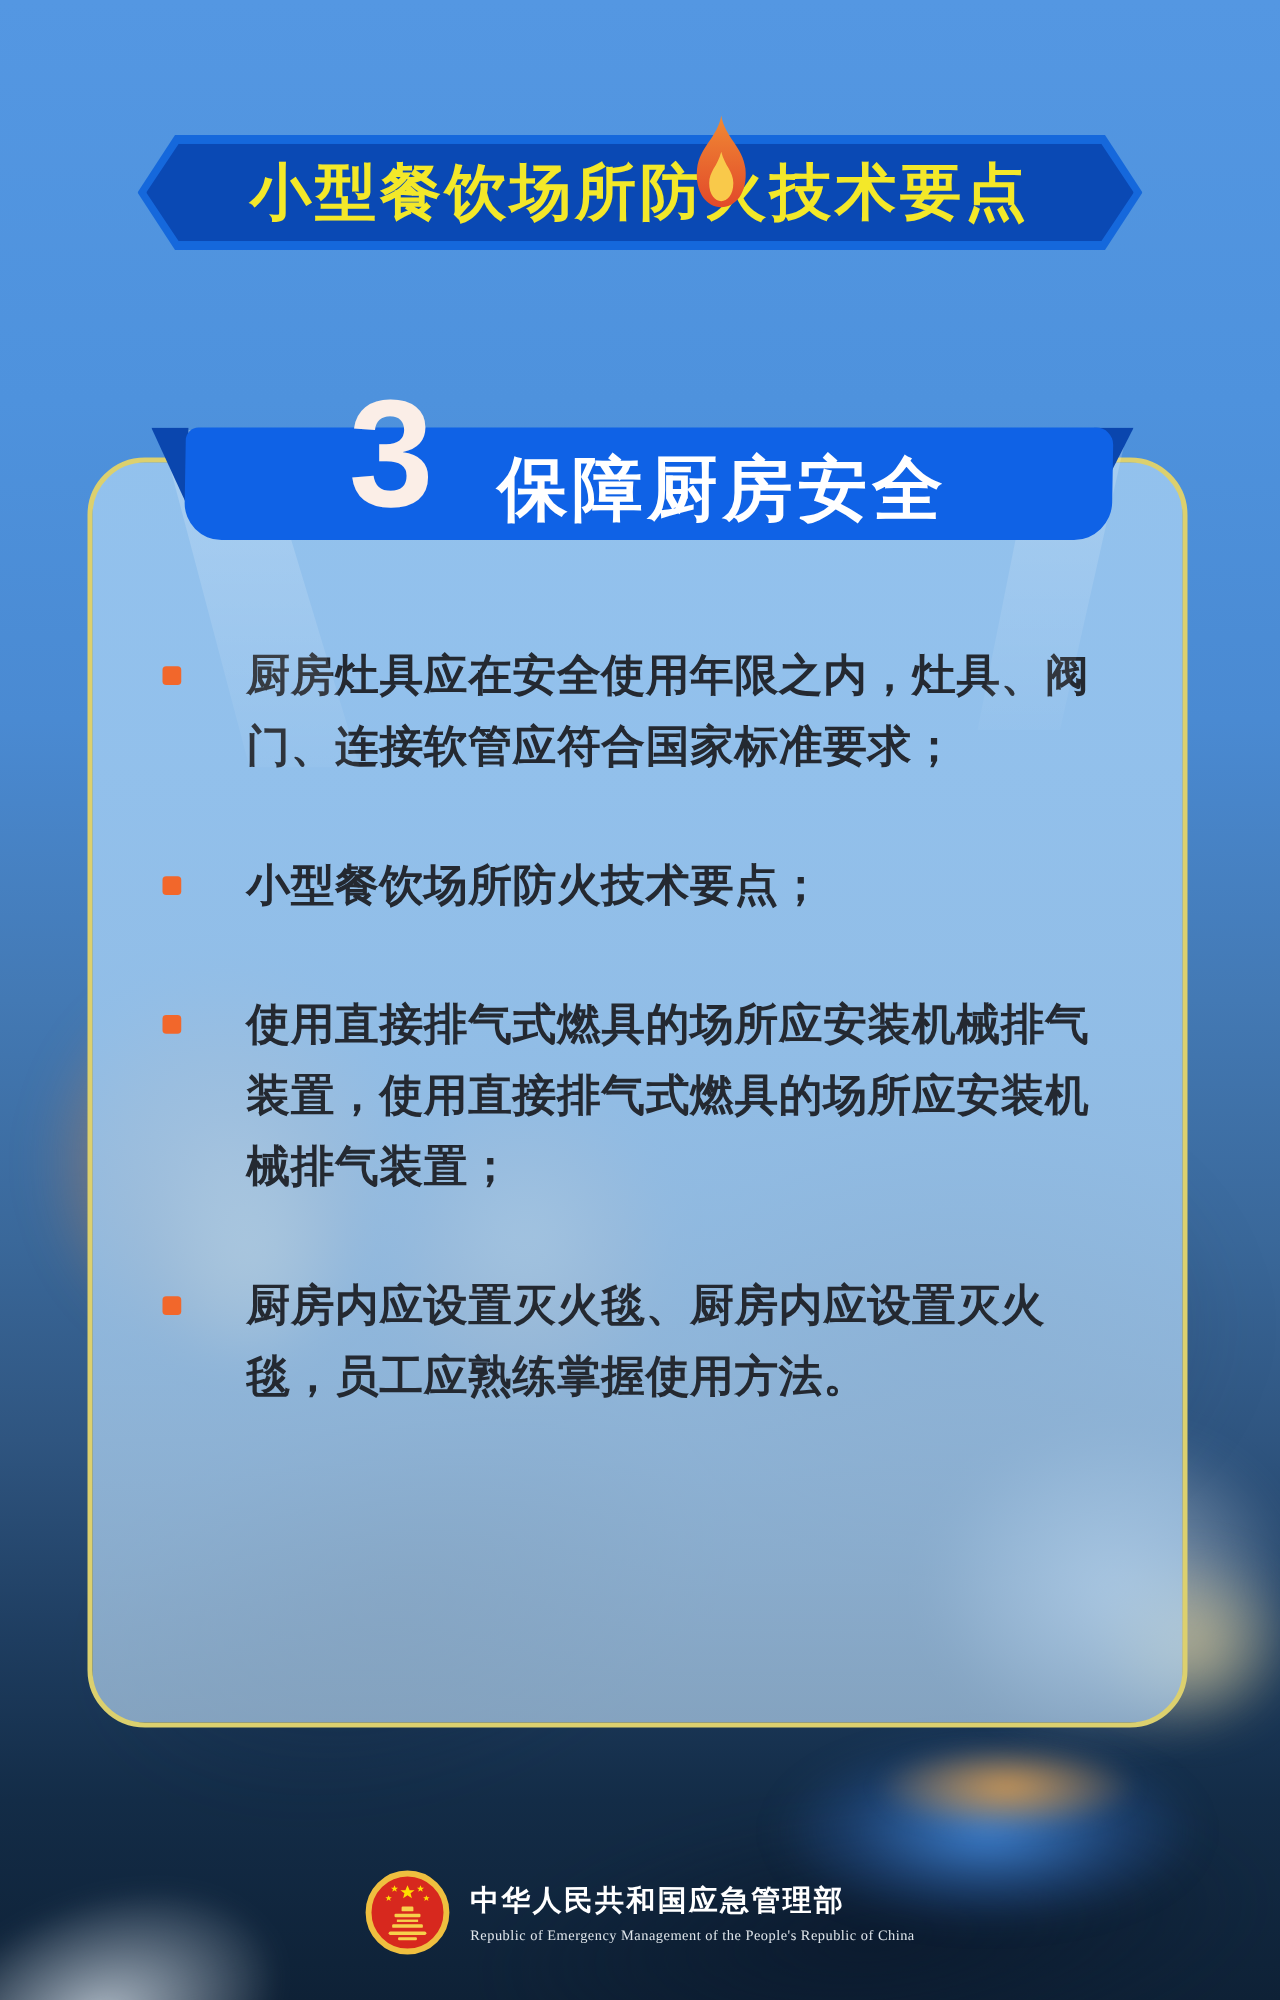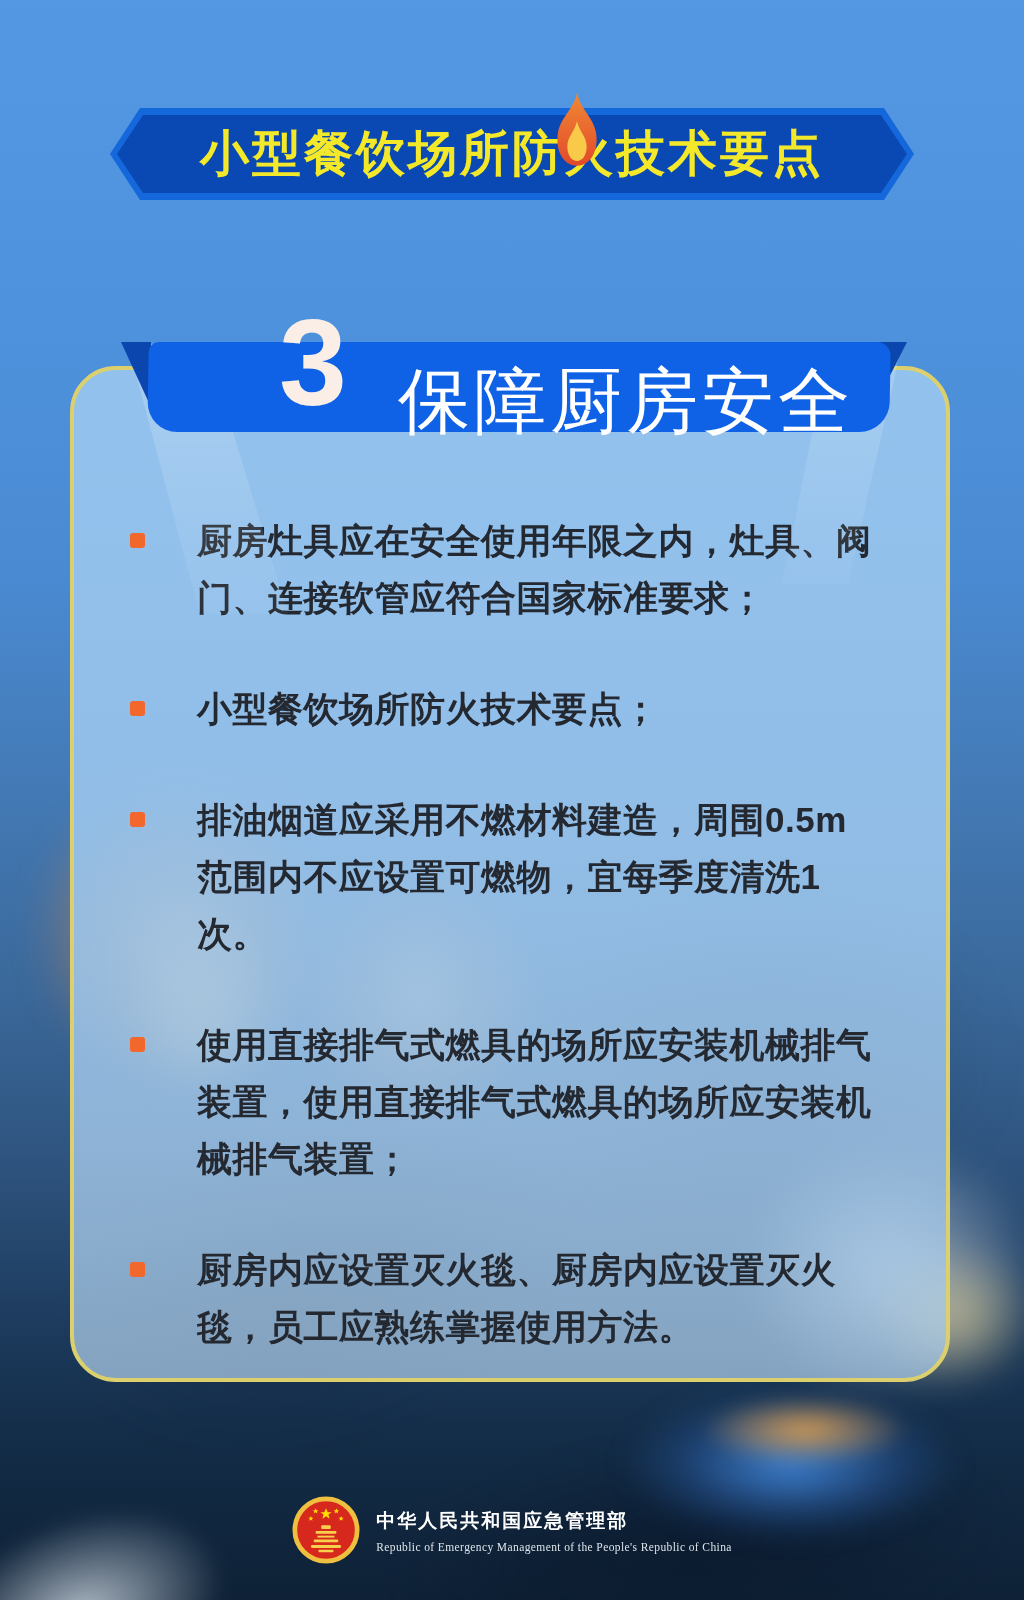--- a/index.html
+++ b/index.html
@@ -54,35 +54,35 @@
     background:linear-gradient(rgba(255,255,255,.22),rgba(255,255,255,.04));
     clip-path:polygon(6% 0,52% 0,100% 100%,48% 100%);}
   .streak-right{left:770px;top:344px;width:150px;height:240px;
     background:linear-gradient(rgba(255,255,255,.20),rgba(255,255,255,.03));
     clip-path:polygon(40% 0,88% 0,52% 100%,8% 100%);}
   .sec-banner{position:absolute;left:148px;top:342px;width:742px;height:90px;z-index:4;
     background:#0F62E6;border-radius:10px 14px 30px 30px;transform:skewX(-1deg);}
   .sec-num{position:absolute;left:258px;top:302px;width:110px;z-index:5;
     color:#FBEEE7;font-size:122px;line-height:122px;font-weight:900;text-align:center;}
   .sec-title{position:absolute;left:398px;top:354px;width:380px;z-index:5;
-    color:#FFFFFF;font-size:72px;font-weight:400;letter-spacing:4px;white-space:nowrap;}
+    color:#FFFFFF;font-size:56px;font-weight:700;letter-spacing:4px;white-space:nowrap;}
   
   .card{position:absolute;left:70px;top:366px;width:880px;height:1016px;z-index:2;
     border:4px solid #DCD06E;border-radius:46px;
     background:linear-gradient(180deg,rgba(150,196,238,.95) 0%,rgba(156,199,238,.88) 45%,rgba(168,205,238,.78) 75%,rgba(178,210,238,.70) 100%);}
   .bullets{position:absolute;left:0;top:142px;right:0;margin:0;padding:0 70px 0 56px;list-style:none;}
   .bullets li{display:flex;gap:52px;margin:0 0 54px 0;}
   .sq{flex:none;width:15px;height:15px;margin-top:21px;border-radius:3px;background:#F2672B;}
   .bullets p{margin:0;width:700px;font-size:35px;line-height:57px;font-weight:600;
     color:#242931;letter-spacing:.5px;}
   
   .footer{position:absolute;left:0;right:0;top:1496px;z-index:4;
     display:flex;align-items:center;justify-content:center;gap:16px;}
   .emblem{flex:none;width:68px;height:68px;}
-  .org-cn{color:#FFFFFF;font-size:19px;font-weight:700;letter-spacing:2px;white-space:nowrap;}
+  .org-cn{color:#FFFFFF;font-size:23px;font-weight:700;letter-spacing:2px;white-space:nowrap;}
   .org-en{color:rgba(240,245,250,.92);font-size:11.5px;margin-top:7px;letter-spacing:.4px;
     font-family:"Liberation Serif",serif;white-space:nowrap;}
 </style>
 </head>
 <body>
 
 <div class="canvas">
 
   <div>
     <div class="blob b-flame1"></div>
@@ -119,24 +119,20 @@
       <li>
         <span class="sq"></span>
         <p>厨房灶具应在安全使用年限之内，灶具、阀门、连接软管应符合国家标准要求；</p>
       </li>
       <li>
         <span class="sq"></span>
         <p>小型餐饮场所防火技术要点；</p>
       </li>
       <li>
         <span class="sq"></span>
-        <p>排油烟道应采用不燃材料建造，周围0.5m范围内不应设置可燃物，宜每季度清洗1次。</p>
-      </li>
-      <li>
-        <span class="sq"></span>
         <p>使用直接排气式燃具的场所应安装机械排气装置，使用直接排气式燃具的场所应安装机械排气装置；</p>
       </li>
       <li>
         <span class="sq"></span>
         <p>厨房内应设置灭火毯、厨房内应设置灭火毯，员工应熟练掌握使用方法。</p>
       </li>
     </ul>
   </section>
 
   <div class="streak streak-left"></div>

